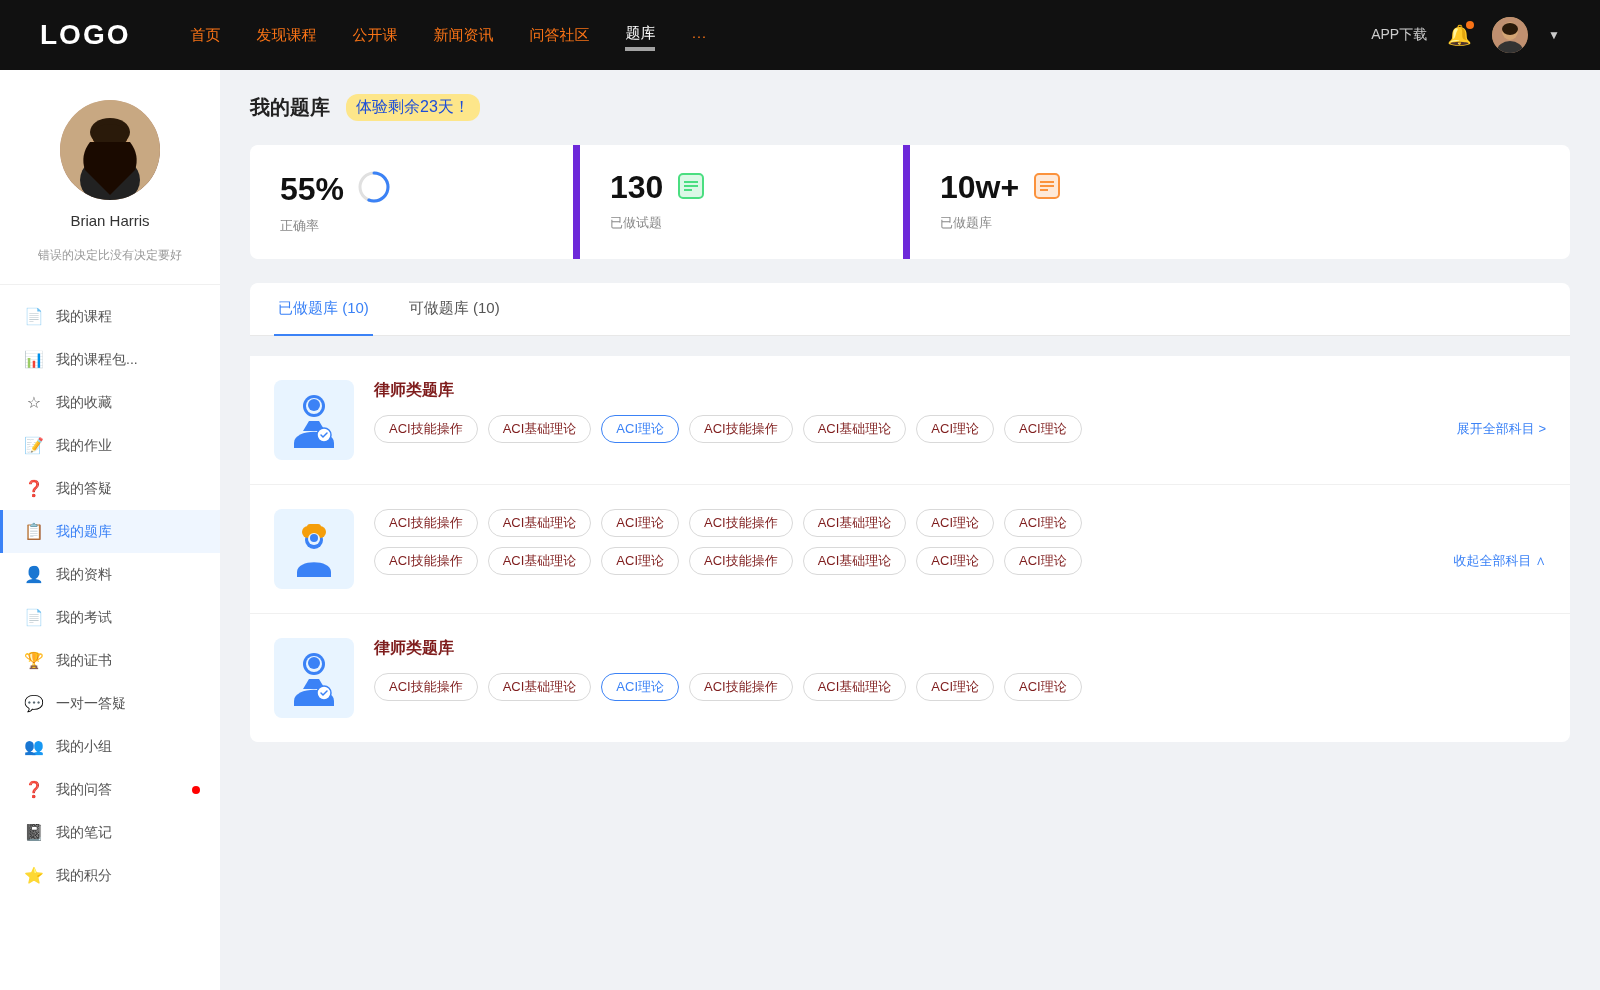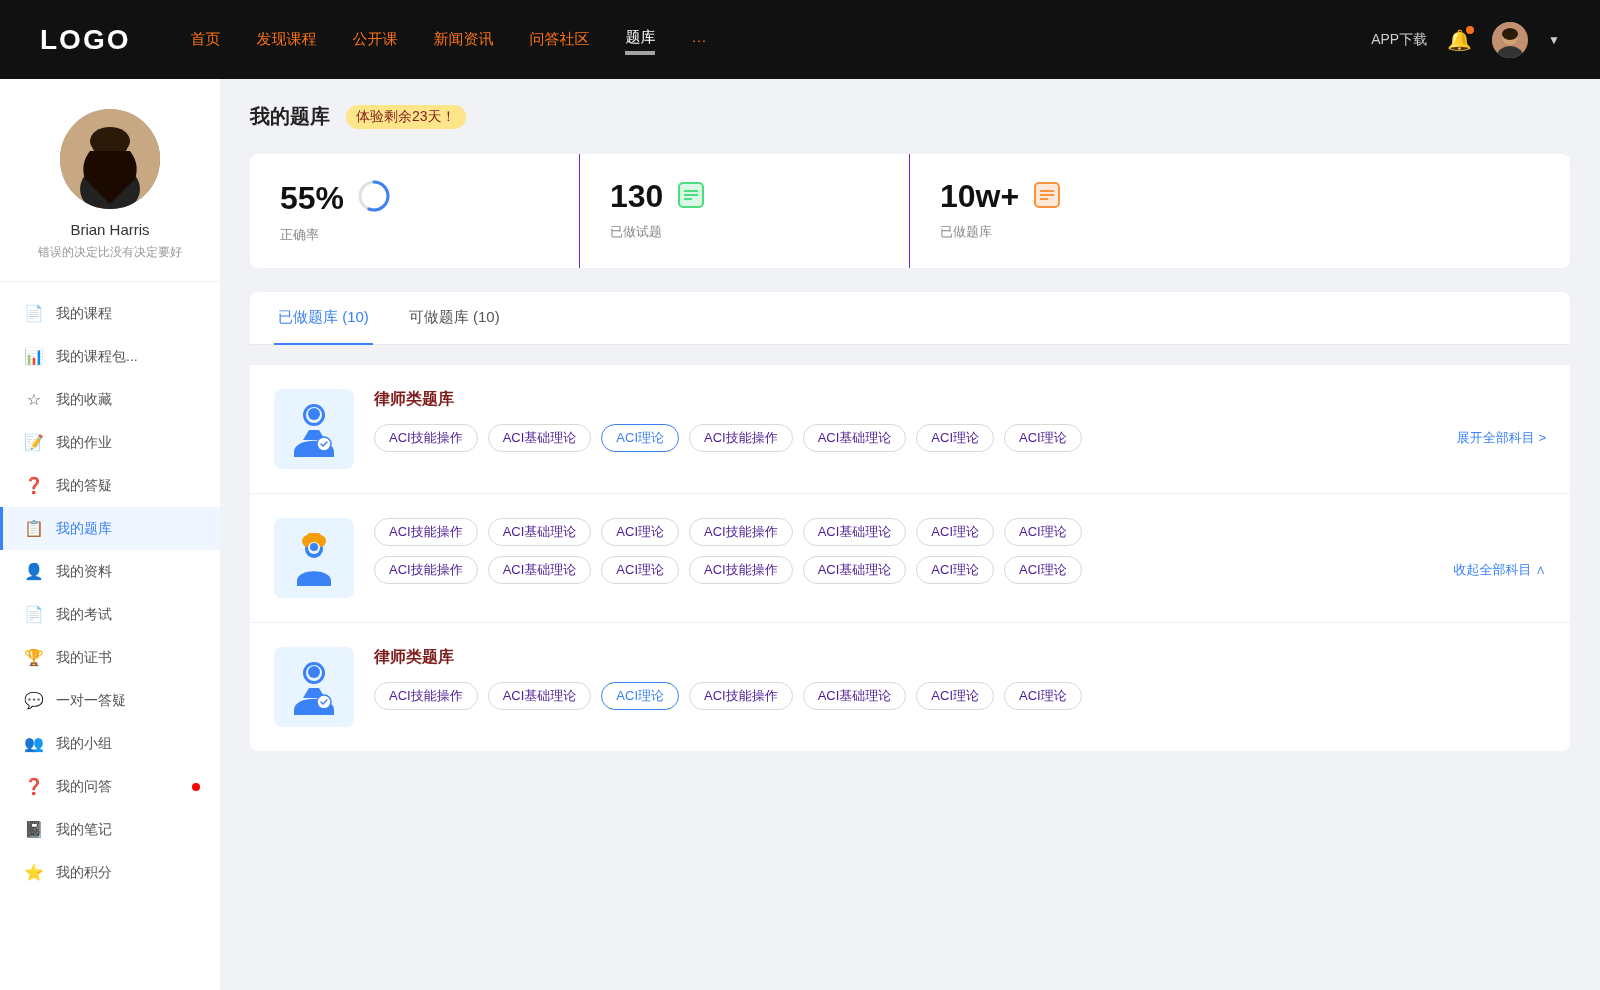--- a/index.html
+++ b/index.html
@@ -1,21 +1,21 @@
 <!DOCTYPE html>
 <html><head>
   <meta charset="utf-8">
   <style>
     * { box-sizing: border-box; margin: 0; padding: 0; }
     body { font-family: -apple-system, BlinkMacSystemFont, 'PingFang SC', 'Microsoft YaHei', sans-serif; background: #f0f2f5; min-height: 990px; }
 
     
     .header {
       background: #111;
-      height: 79px;
+      height: 70px;
       display: flex;
       align-items: center;
       padding: 0 40px;
       position: relative;
     }
     .header-logo {
       color: white;
       font-size: 28px;
       font-weight: bold;
       letter-spacing: 2px;
@@ -124,21 +124,21 @@
       background: linear-gradient(160deg, #d4b896 0%, #c09070 40%, #7a5540 100%);
       display: flex;
       align-items: flex-end;
       justify-content: center;
       position: relative;
     }
     .sidebar-name {
       font-size: 15px;
       font-weight: 500;
       color: #333;
-      margin-bottom: 6px;
+      margin-bottom: 18px;
     }
     .sidebar-motto {
       font-size: 12px;
       color: #999;
     }
     .sidebar-menu {
       padding: 0;
     }
     .sidebar-menu-item {
       display: flex;
@@ -193,39 +193,39 @@
       gap: 16px;
       margin-bottom: 24px;
     }
     .page-title {
       font-size: 20px;
       font-weight: 600;
       color: #222;
     }
     .trial-badge {
       background: #fde68a;
-      color: #7f1d1d;
-      font-size: 14px;
+      color: #1d4ed8;
+      font-size: 16px;
       padding: 3px 10px;
       border-radius: 12px;
     }
 
     
     .stats-row {
       display: grid;
       grid-template-columns: repeat(4, 1fr);
       gap: 0;
       background: white;
       border-radius: 8px;
       margin-bottom: 24px;
       overflow: hidden;
     }
     .stat-item {
       padding: 24px 30px;
-      border-right: 1px solid #6d28d9;
+      border-right: 7px solid #6d28d9;
       display: flex;
       flex-direction: column;
       gap: 8px;
     }
     .stat-item:last-child { border-right: none; }
     .stat-top {
       display: flex;
       align-items: center;
       gap: 12px;
     }
@@ -295,21 +295,21 @@
       font-size: 16px;
       font-weight: 600;
       color: #7f1d1d;
       margin-bottom: 14px;
     }
     .tag {
       padding: 4px 14px;
       border: 1px solid #d9d9d9;
       border-radius: 16px;
       font-size: 13px;
-      color: #4c1d95;
+      color: #7f1d1d;
       cursor: pointer;
     }
     .tag.active {
       border-color: #3b82f6;
       color: #3b82f6;
     }
     .expand-btn {
       font-size: 13px;
       color: #3b82f6;
       cursor: pointer;

